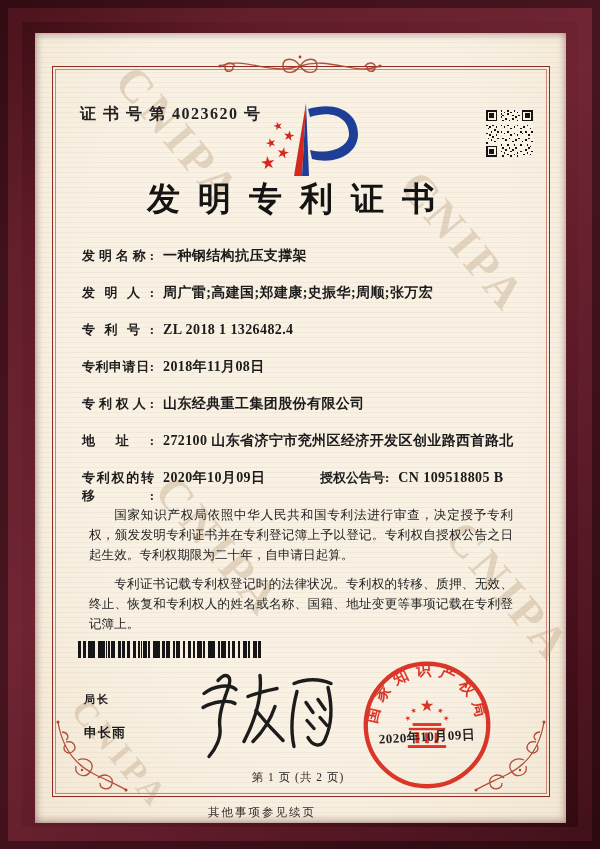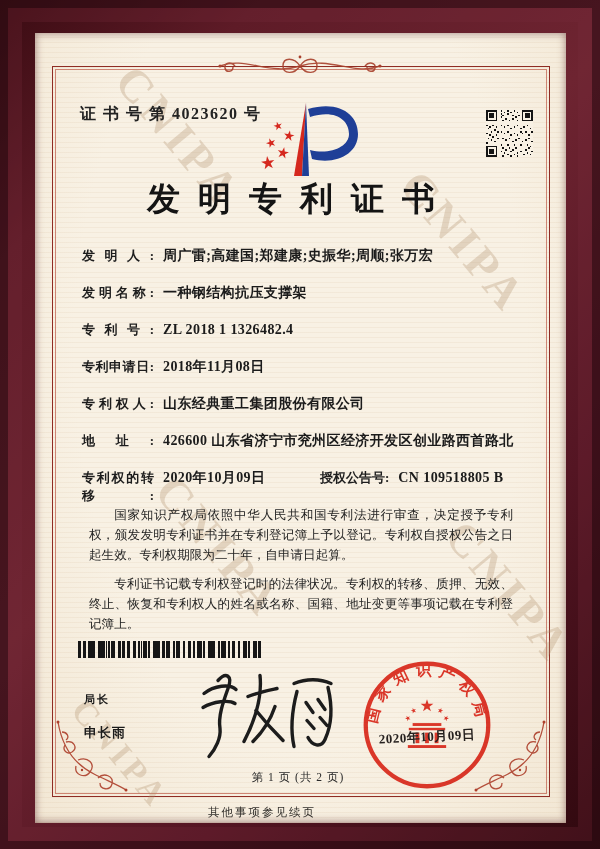--- a/index.html
+++ b/index.html
@@ -142,42 +142,42 @@
         <rect x="24" y="2" width="3" height="3"></rect>
         <rect x="2" y="24" width="3" height="3"></rect>
       <path d="M9,0h1v1h-1z M11,1h1v1h-1z M13,0h1v1h-1z M15,1h1v1h-1z M17,0h1v1h-1z M19,1h1v1h-1z M9,2h1v1h-1z M13,2h1v1h-1z M16,3h1v1h-1z M10,3h1v1h-1z M18,4h1v1h-1z M20,3h1v1h-1z M9,4h1v1h-1z M12,5h1v1h-1z M10,6h1v1h-1z M14,6h1v1h-1z M16,5h1v1h-1z M19,6h1v1h-1z M0,9h1v1h-1z M2,10h1v1h-1z M4,9h1v1h-1z M6,10h1v1h-1z M1,11h1v1h-1z M5,12h1v1h-1z M3,13h1v1h-1z M7,13h1v1h-1z M2,15h1v1h-1z M0,14h1v1h-1z M6,15h1v1h-1z M4,16h1v1h-1z M1,17h1v1h-1z M3,18h1v1h-1z M7,17h1v1h-1z M5,19h1v1h-1z M0,20h1v1h-1z M9,9h1v1h-1z M11,10h1v1h-1z M13,9h1v1h-1z M15,11h1v1h-1z M17,10h1v1h-1z M19,9h1v1h-1z M21,11h1v1h-1z M23,10h1v1h-1z M25,9h1v1h-1z M27,11h1v1h-1z M24,13h1v1h-1z M22,14h1v1h-1z M26,15h1v1h-1z M28,13h1v1h-1z M9,13h1v1h-1z M11,14h1v1h-1z M13,13h1v1h-1z M15,15h1v1h-1z M17,14h1v1h-1z M19,15h1v1h-1z M21,13h1v1h-1z M10,17h1v1h-1z M12,18h1v1h-1z M14,17h1v1h-1z M16,19h1v1h-1z M18,18h1v1h-1z M20,17h1v1h-1z M22,19h1v1h-1z M24,18h1v1h-1z M26,17h1v1h-1z M28,19h1v1h-1z M9,21h1v1h-1z M13,21h1v1h-1z M17,21h1v1h-1z M21,21h1v1h-1z M25,21h1v1h-1z M27,22h1v1h-1z M10,23h1v1h-1z M12,24h1v1h-1z M14,23h1v1h-1z M16,24h1v1h-1z M18,23h1v1h-1z M24,24h1v1h-1z M26,23h1v1h-1z M28,25h1v1h-1z M9,25h1v1h-1z M11,26h1v1h-1z M15,25h1v1h-1z M19,26h1v1h-1z M21,25h1v1h-1z M23,27h1v1h-1z M25,26h1v1h-1z M27,27h1v1h-1z M13,27h1v1h-1z M17,27h1v1h-1z M10,28h1v1h-1z M15,28h1v1h-1z M19,28h1v1h-1z"></path>
     </g>
   </svg>
 
   <div class="cert-title">发明专利证书</div>
 
   <div class="fields">
     <div class="field-row">
+      <span class="flabel">发明名称:</span>
+      <span class="fvalue">一种钢结构抗压支撑架</span>
+    </div>
+    <div class="field-row">
       <span class="flabel">发明人:</span>
       <span class="fvalue">周广雷;高建国;郑建康;史振华;周顺;张万宏</span>
     </div>
     <div class="field-row">
-      <span class="flabel">发明名称:</span>
-      <span class="fvalue">一种钢结构抗压支撑架</span>
-    </div>
-    <div class="field-row">
       <span class="flabel">专利号:</span>
       <span class="fvalue">ZL 2018 1 1326482.4</span>
     </div>
     <div class="field-row">
       <span class="flabel">专利申请日:</span>
       <span class="fvalue">2018年11月08日</span>
     </div>
     <div class="field-row">
       <span class="flabel">专利权人:</span>
       <span class="fvalue">山东经典重工集团股份有限公司</span>
     </div>
     <div class="field-row">
       <span class="flabel">地址:</span>
-      <span class="fvalue">426600 山东省济宁市兖州区经济开发区创业路西首路北</span>
+      <span class="fvalue">272100 山东省济宁市兖州区经济开发区创业路西首路北</span>
     </div>
     <div class="field-row">
       <span class="flabel">专利权的转移:</span>
       <span class="fvalue">2020年10月09日</span>
       <span class="grant-no">
         <span class="flabel">授权公告号: </span>
         <span class="fvalue">CN 109518805 B</span>
       </span>
     </div>
   </div>

